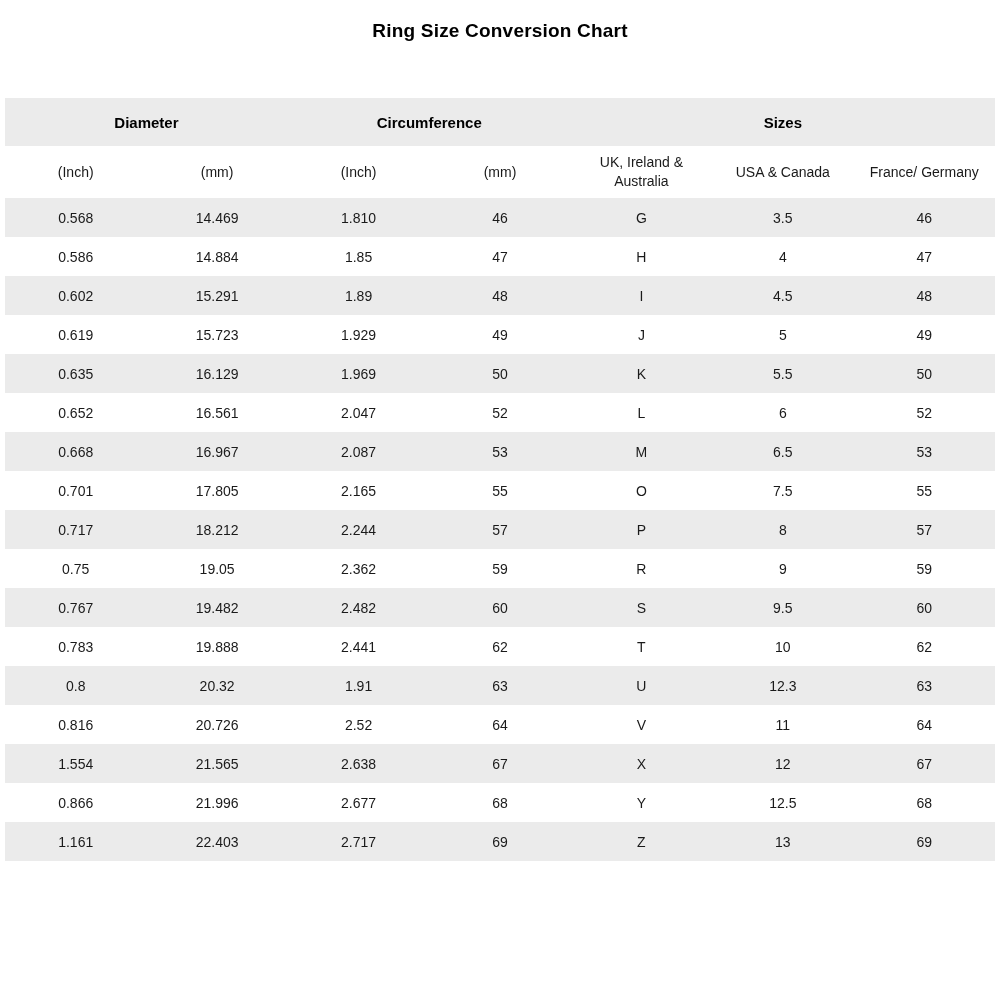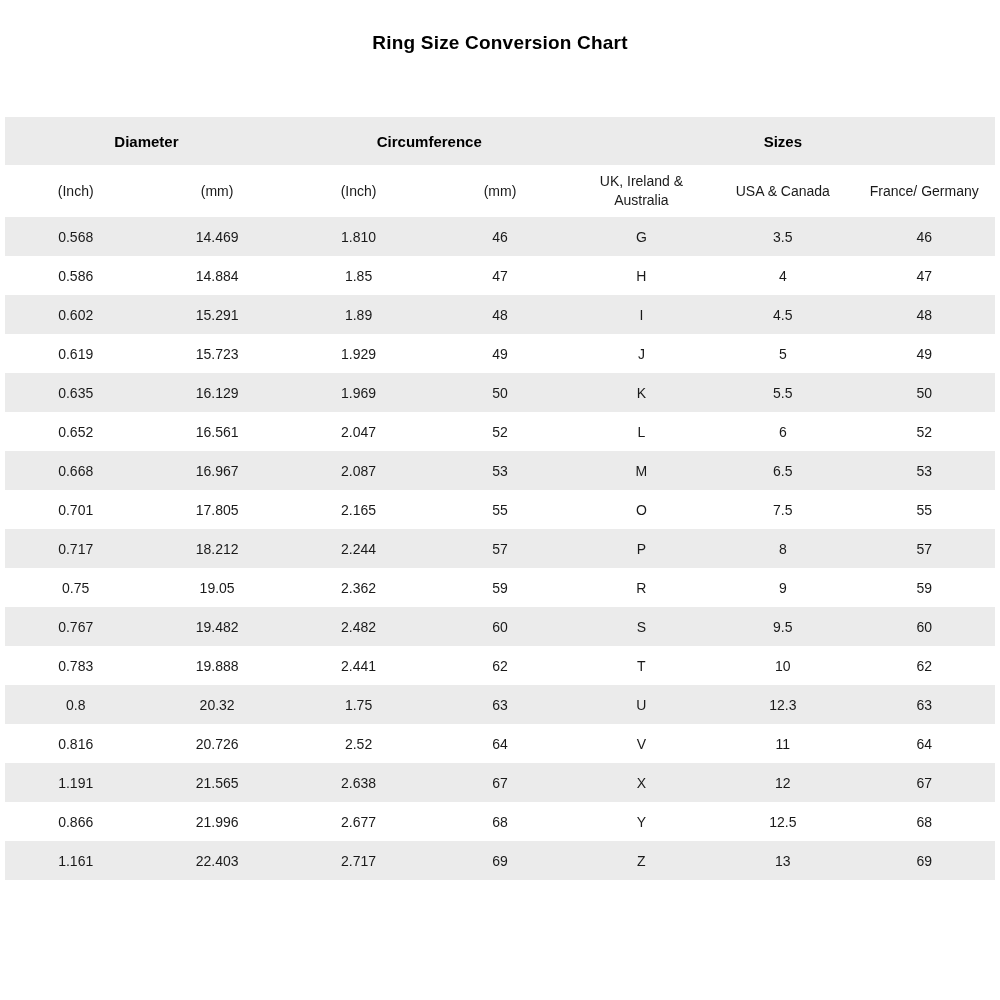--- a/index.html
+++ b/index.html
@@ -11,32 +11,32 @@
     font-family: "Liberation Sans", sans-serif;
     color: #1a1a1a;
   }
   .page {
     width: 1000px;
     height: 1000px;
     background: #ffffff;
     overflow: hidden;
   }
   .page-title {
-    margin: 12px;
+    margin: 0;
     height: 90px;
     padding-top: 20px;
     text-align: center;
     font-size: 19px;
     font-weight: bold;
     color: #000000;
     letter-spacing: 0.2px;
   }
   table.conversion-table {
     width: 990px;
-    margin: 15px 5px;
+    margin: 8px 5px;
     border-collapse: collapse;
     table-layout: fixed;
   }
   th, td {
     text-align: center;
     vertical-align: middle;
     padding: 0;
   }
   tr.group-row th {
     background: #ebebeb;
@@ -202,37 +202,37 @@
           <td>19.888</td>
           <td>2.441</td>
           <td>62</td>
           <td>T</td>
           <td>10</td>
           <td>62</td>
         </tr>
         <tr>
           <td>0.8</td>
           <td>20.32</td>
-          <td>1.75</td>
+          <td>1.91</td>
           <td>63</td>
           <td>U</td>
           <td>12.3</td>
           <td>63</td>
         </tr>
         <tr>
           <td>0.816</td>
           <td>20.726</td>
           <td>2.52</td>
           <td>64</td>
           <td>V</td>
           <td>11</td>
           <td>64</td>
         </tr>
         <tr>
-          <td>1.191</td>
+          <td>1.554</td>
           <td>21.565</td>
           <td>2.638</td>
           <td>67</td>
           <td>X</td>
           <td>12</td>
           <td>67</td>
         </tr>
         <tr>
           <td>0.866</td>
           <td>21.996</td>

